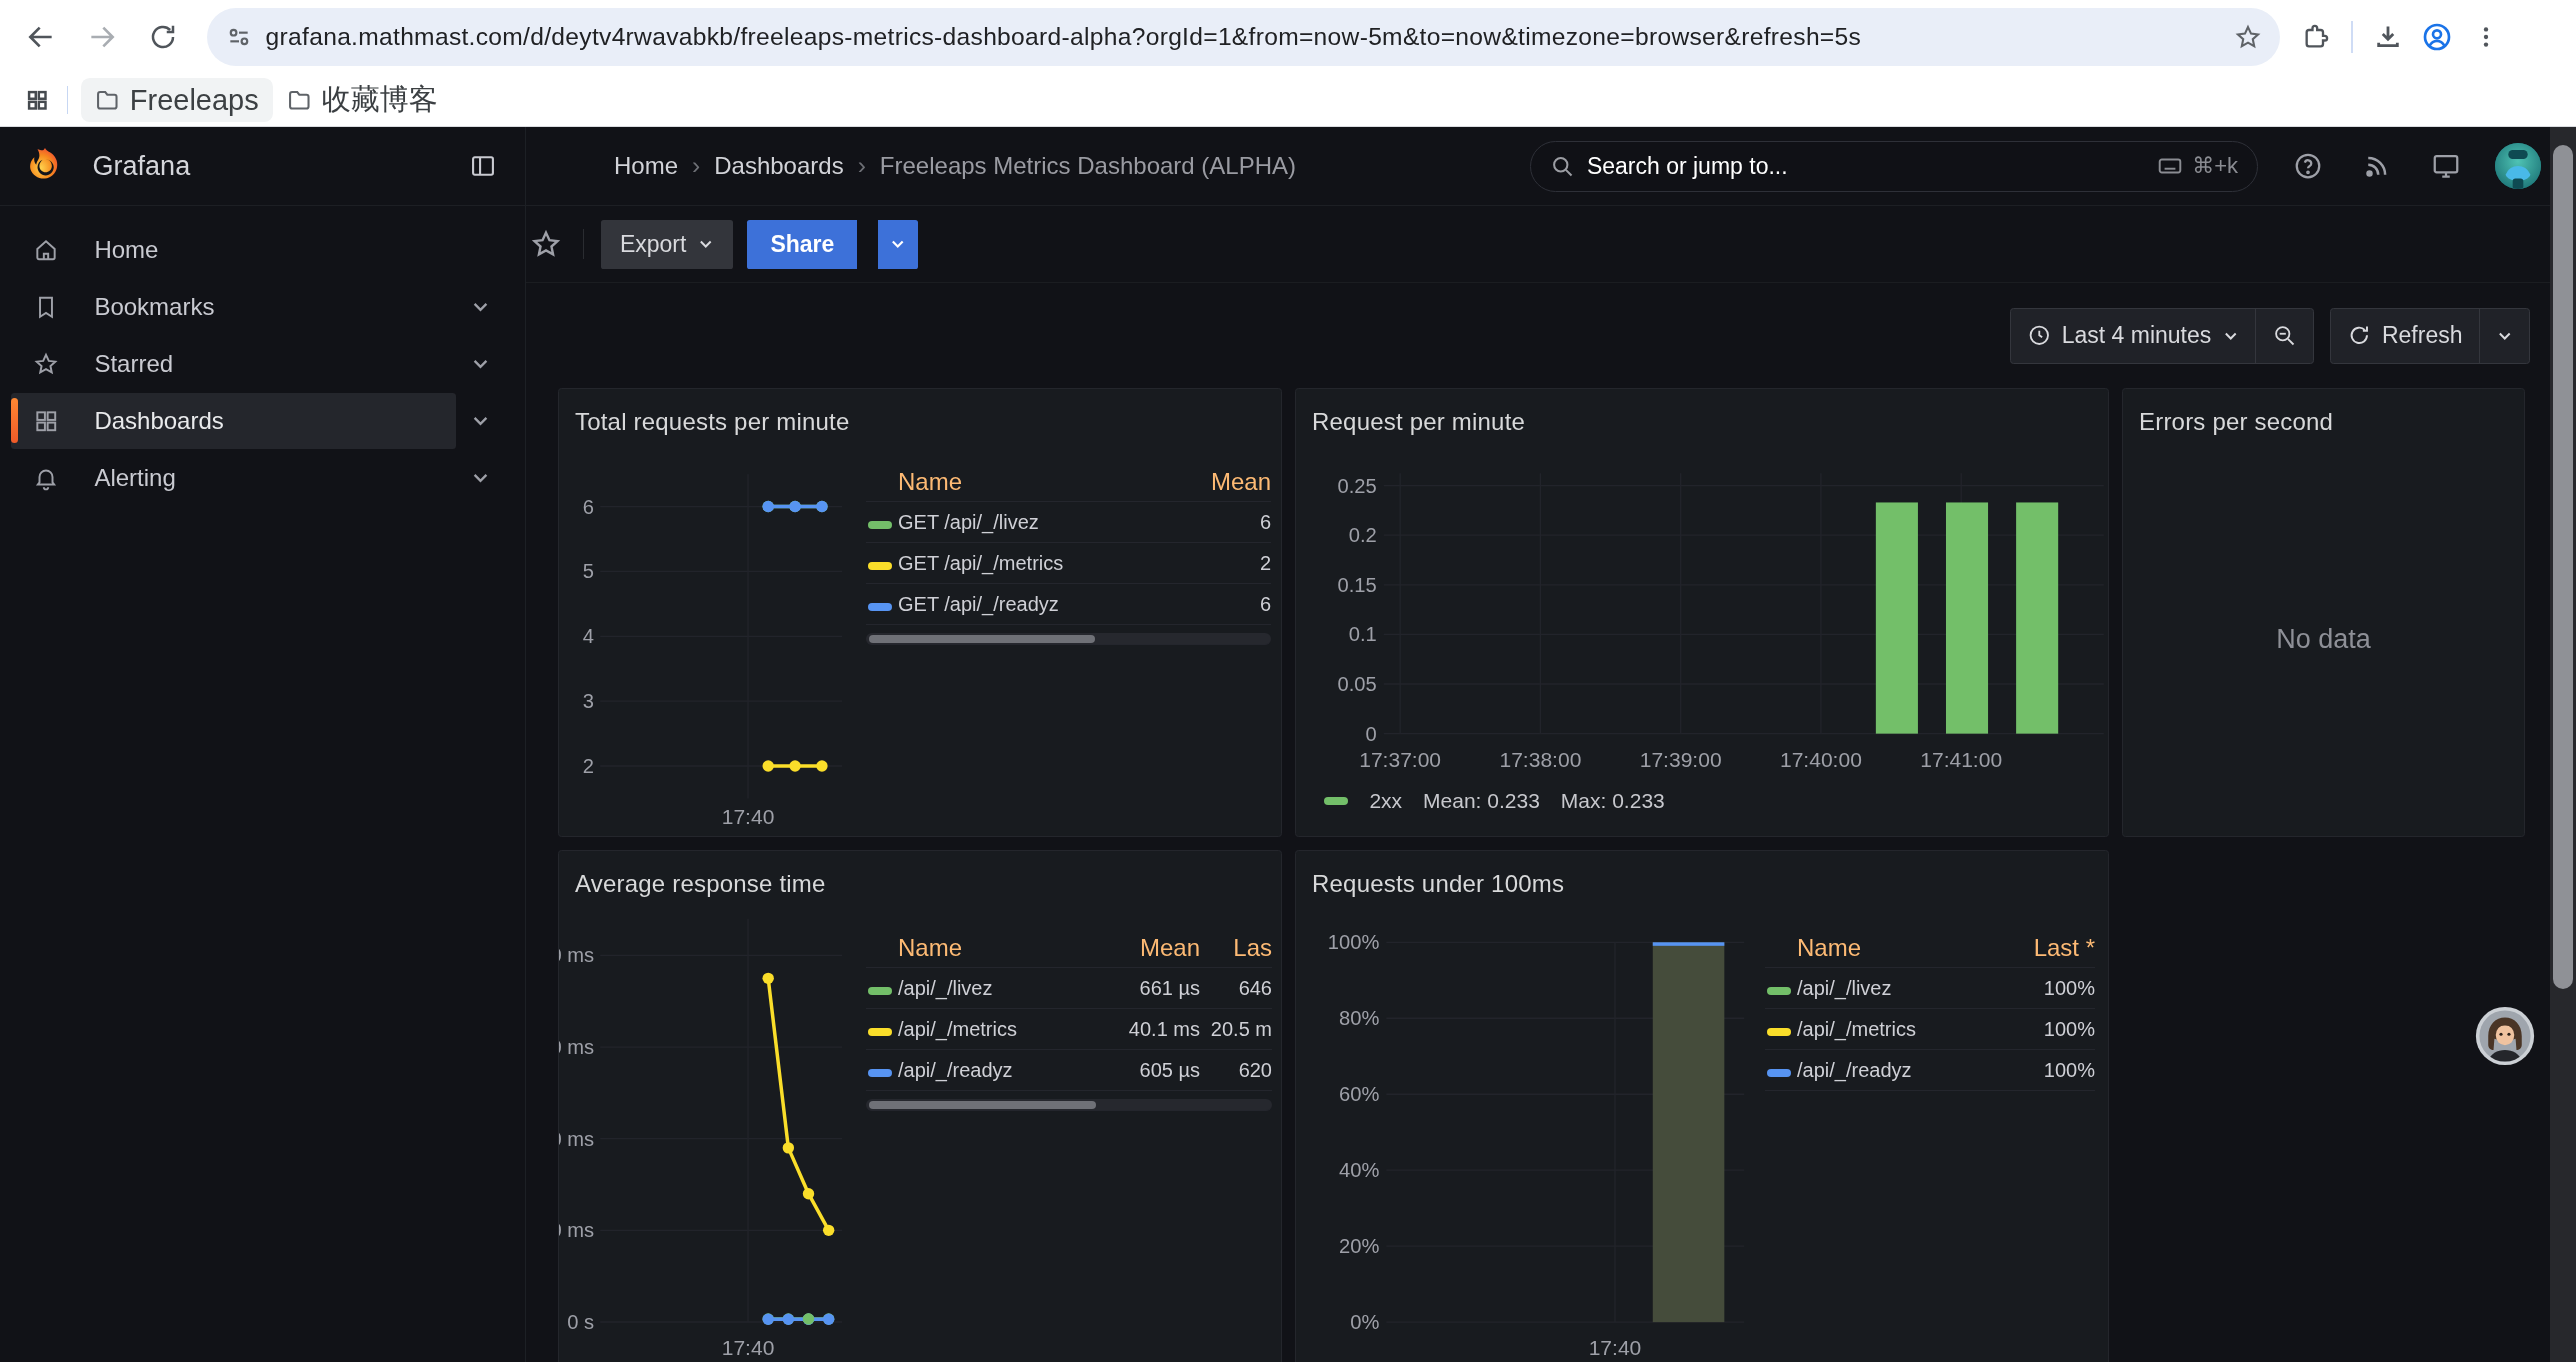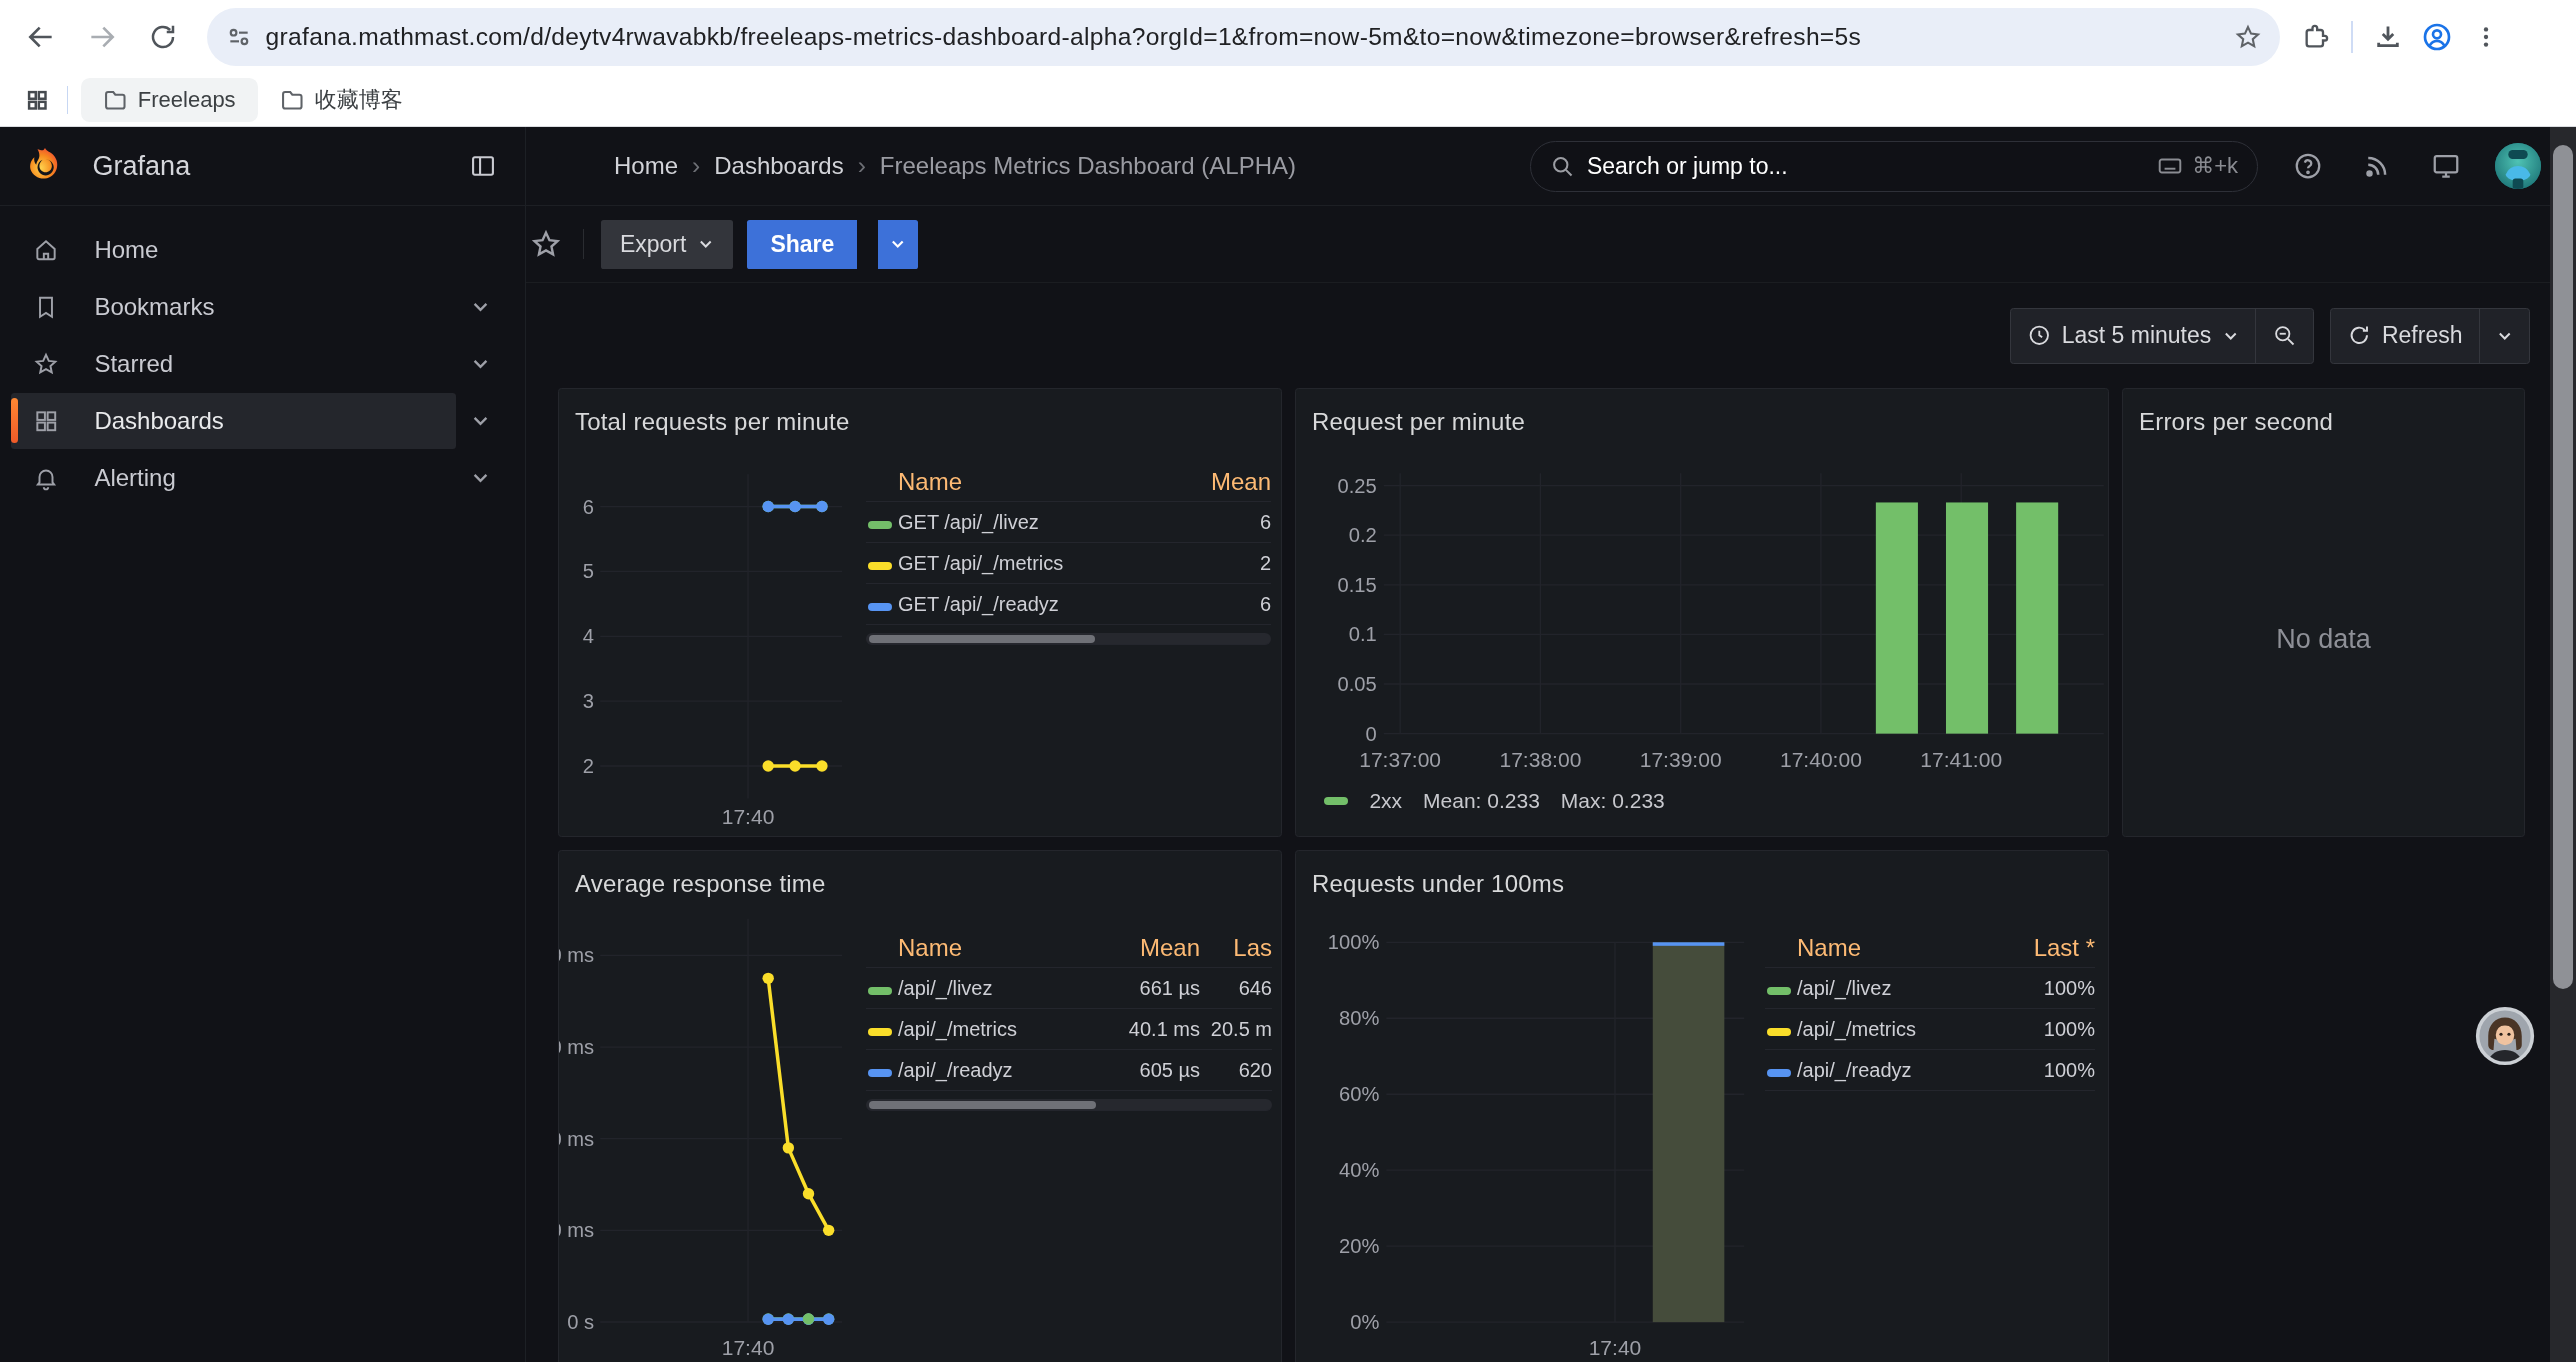--- a/index.html
+++ b/index.html
@@ -17,22 +17,22 @@
   .back { margin-left:16px; } .fwd { margin-left:12.3px; } .reload { margin-left:12.3px; }
   .omnibox { height:58px; border-radius:29px; background:#e9eef8; margin-left:19px;
     flex:1 1 auto; display:flex; align-items:center; padding:0 17.5px 0 19px; max-width:2073px; }
   .omnibox .url { font-size:24.6px; letter-spacing:0.3px; color:#202124; white-space:nowrap;
     overflow:hidden; flex:1 1 auto; margin-left:14px; }
   .btb-right { display:flex; align-items:center; margin-left:12.3px; margin-right:14px; }
   .vdiv-light { width:1.8px; height:32px; background:#cfdcf5; margin:0 10.5px; }
 
   .bookmarks { position:absolute; top:74px; left:0; width:100%; height:53px; background:#ffffff;
     border-bottom:0.9px solid #dadce0; display:flex; align-items:center; }
-  .bm-chip { display:flex; align-items:center; gap:10.5px; height:44px; padding:0 22px;
-    border:none; background:none; color:#3c4043; font-size:22px; border-radius:8.8px; }
+  .bm-chip { display:flex; align-items:center; gap:10.5px; height:44px; padding:0 14px;
+    border:none; background:none; color:#3c4043; font-size:29px; border-radius:8.8px; }
   .bm-chip.hovered { background:#f1f3f4; }
   .bm-div { width:1.8px; height:28px; background:#c7d7f3; margin:0 12.3px 0 5.3px; }
 
   
   .gf-nav { position:absolute; top:127px; left:0; width:100%; height:79px; background:#111217;
     border-bottom:0.9px solid #1d1f24; display:flex; align-items:center;gap:40px; }
   .gf-nav-left { width:526px; height:100%; display:flex; align-items:center;
     padding:0 23px 0 22px; border-right:0.9px solid #1d2025; flex:0 0 auto; }
   .brand { color:#d5d6db; font-size:27px; margin-left:24.6px; }
   .gficon { background:none; border:none; color:#9ea0a8; display:flex; align-items:center;
@@ -435,21 +435,21 @@
 
     <div class="subtoolbar">
       <div class="seg-group">
         <button class="seg">
           <span>
               <svg width="24.6" height="24.6" viewBox="0 0 24 24" fill="none" stroke="#d9dade" stroke-width="1.8">
                 <circle cx="12" cy="12" r="8.5"></circle>
                 <path d="M12 7.5V12l2.8 2"></path>
               </svg>
             </span>
-          <span>Last 5 minutes</span>
+          <span>Last 4 minutes</span>
           <span>
               <svg width="17.5" height="17.5" viewBox="0 0 16 16" fill="none" stroke="#d9dade" stroke-width="1.8">
                 <path d="M3.5 6l4.5 4.5L12.5 6"></path>
               </svg>
             </span>
         </button>
         <button class="seg">
           <span>
               <svg width="24.6" height="24.6" viewBox="0 0 24 24" fill="none" stroke="#d9dade" stroke-width="1.8">
                 <circle cx="10.5" cy="10.5" r="6.5"></circle>

